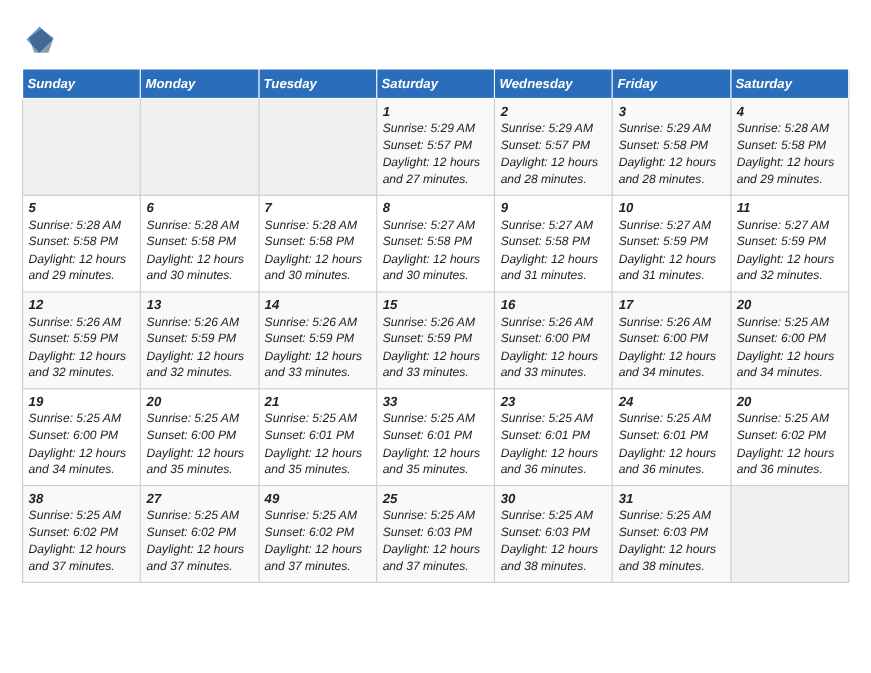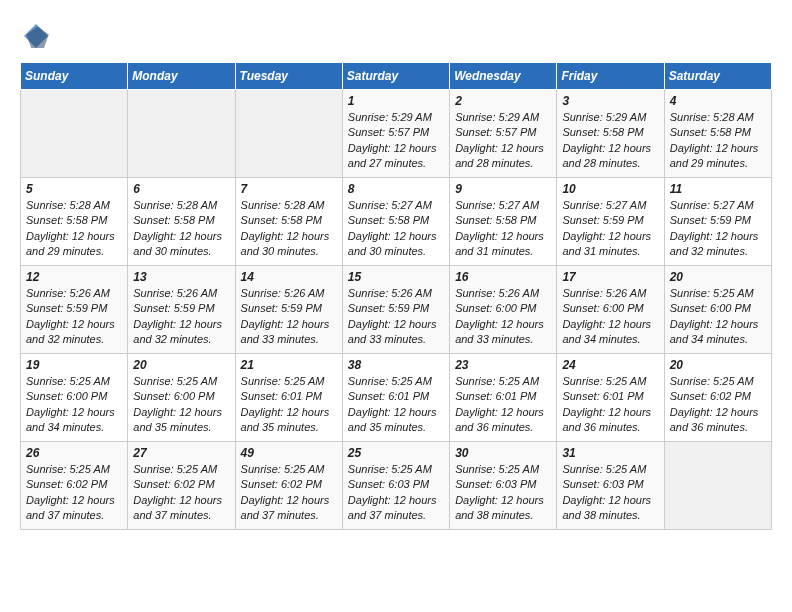--- a/index.html
+++ b/index.html
@@ -250,21 +250,21 @@
 Sunset: 6:00 PM
 Daylight: 12 hours and 35 minutes.</div>
         </td>
         <td>
           <span class="day-num">21</span>
           <div class="cell-info" style="white-space: pre-line;">Sunrise: 5:25 AM
 Sunset: 6:01 PM
 Daylight: 12 hours and 35 minutes.</div>
         </td>
         <td>
-          <span class="day-num">38</span>
+          <span class="day-num">33</span>
           <div class="cell-info" style="white-space: pre-line;">Sunrise: 5:25 AM
 Sunset: 6:01 PM
 Daylight: 12 hours and 35 minutes.</div>
         </td>
         <td>
           <span class="day-num">23</span>
           <div class="cell-info" style="white-space: pre-line;">Sunrise: 5:25 AM
 Sunset: 6:01 PM
 Daylight: 12 hours and 36 minutes.</div>
         </td>
@@ -276,21 +276,21 @@
         </td>
         <td>
           <span class="day-num">20</span>
           <div class="cell-info" style="white-space: pre-line;">Sunrise: 5:25 AM
 Sunset: 6:02 PM
 Daylight: 12 hours and 36 minutes.</div>
         </td>
       </tr>
       <tr>
         <td>
-          <span class="day-num">26</span>
+          <span class="day-num">38</span>
           <div class="cell-info" style="white-space: pre-line;">Sunrise: 5:25 AM
 Sunset: 6:02 PM
 Daylight: 12 hours and 37 minutes.</div>
         </td>
         <td>
           <span class="day-num">27</span>
           <div class="cell-info" style="white-space: pre-line;">Sunrise: 5:25 AM
 Sunset: 6:02 PM
 Daylight: 12 hours and 37 minutes.</div>
         </td>

